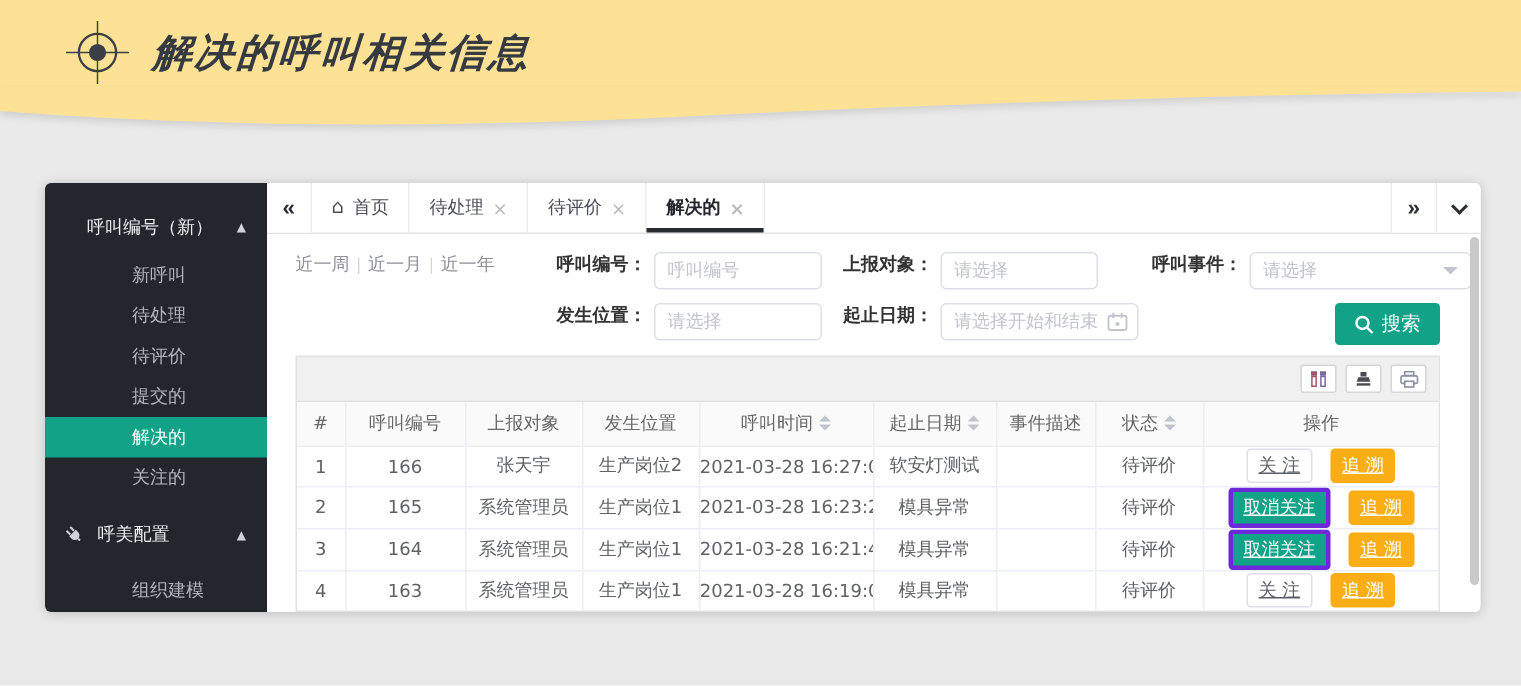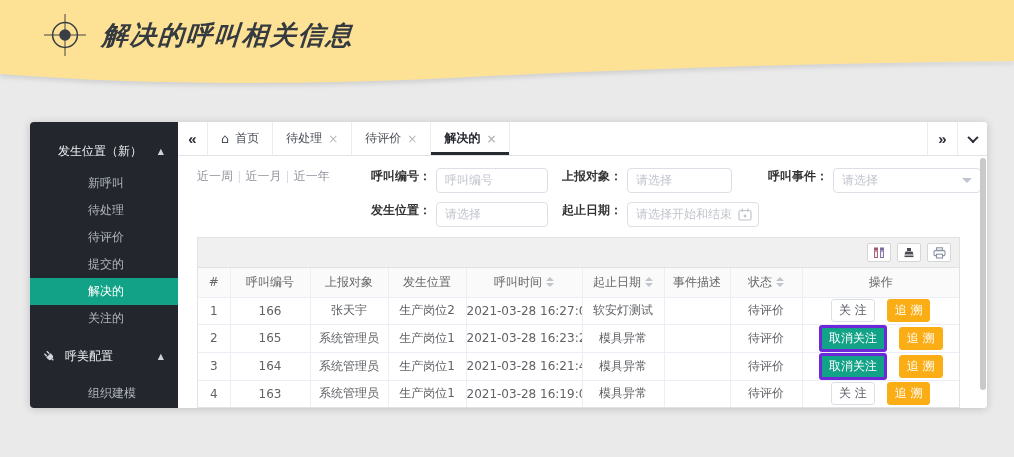--- a/index.html
+++ b/index.html
@@ -68,21 +68,21 @@
   .tool-btn { width:24px; height:19px; background:#fff; border:1px solid #d6d6d6; border-radius:2px; display:flex; align-items:center; justify-content:center; cursor:pointer; padding:0; }
   table { width:100%; border-collapse:collapse; table-layout:fixed; font-size:12px; color:#606266; }
   th { height:29px; background:#fafafa; font-weight:normal; color:#666; border-bottom:1px solid #ebeef5; border-right:1px solid #ebeef5; text-align:center; }
   th:last-child,td:last-child { border-right:none;margin-top:18px; }
   td { height:27px; border-bottom:1px solid #ebeef5; border-right:1px solid #ebeef5; text-align:center; white-space:nowrap; overflow:hidden; }
   tr:last-child td { border-bottom:none; }
   .sort { display:inline-flex; flex-direction:column; gap:2px; margin-left:4px; vertical-align:middle; }
   .sort i { display:block; width:0; height:0; border-left:4px solid transparent; border-right:4px solid transparent; }
   .sort i.up { border-bottom:4px solid #c0c4cc; }
   .sort i.down { border-top:4px solid #c0c4cc; }
-  .btn { border-radius:3px; font-size:12px; padding:2px 7px; cursor:pointer; margin:0 4px; font-family:inherit; }
+  .btn { border-radius:3px; font-size:12px; padding:2px 7px; cursor:pointer; margin:0 4px; font-family:inherit;text-decoration:underline; }
   .btn.follow.outline { background:#fff; border:1px solid #dcdfe6; color:#5a5e66; }
   .btn.follow.filled { background:#12a287; border:3px solid #6d28d9; color:#fff; }
   .btn.trace { background:#faad14; border:1px solid #faad14; color:#fff; }
 
   
   .vscroll { position:absolute; right:1px; top:36px; width:6px; height:232px; background:#c9c9c9; border-radius:3px; cursor:pointer; }
 
   
   .watermark { position:absolute; left:830px; top:392px; display:flex; align-items:center; gap:6px; z-index:3; }
   .wm-text { font-size:24px; font-weight:bold; color:#fff;
@@ -105,21 +105,21 @@
     </div>
   </header>
   <svg class="wave" viewBox="0 0 1014 32" preserveAspectRatio="none">
     <path d="M0,16 C130,26 280,28 450,20 C630,11 820,5 1014,3 L1014,0 L0,0 Z" fill="#fde194"></path>
   </svg>
 
   <div class="window">
 
     <aside class="sidebar">
       <div class="group-header">
-        <span class="gh-label">发生位置（新）</span>
+        <span class="gh-label">呼叫编号（新）</span>
         <span class="caret">▲</span>
       </div>
       <div class="side-item">新呼叫</div>
       <div class="side-item">待处理</div>
       <div class="side-item">待评价</div>
       <div class="side-item">提交的</div>
       <div class="side-item active">解决的</div>
       <div class="side-item">关注的</div>
       <div class="group-header second">
         <svg class="plug-icon" viewBox="0 0 16 16">
@@ -186,20 +186,27 @@
           <span class="flabel">起止日期：</span>
           <span class="date-wrap">
             <input class="fin" placeholder="请选择开始和结束日期" style="">
             <svg class="cal-icon" width="14" height="13" viewBox="0 0 14 13">
               <rect x="1" y="2.5" width="12" height="9.5" rx="1.5" fill="none" stroke="#c0c4cc" stroke-width="1.2"></rect>
               <line x1="4.2" y1="0.5" x2="4.2" y2="4" stroke="#c0c4cc" stroke-width="1.2"></line>
               <line x1="9.8" y1="0.5" x2="9.8" y2="4" stroke="#c0c4cc" stroke-width="1.2"></line>
               <circle cx="7" cy="8" r="1.4" fill="#c0c4cc"></circle>
             </svg>
           </span>
+          <button class="search-btn">
+            <svg width="13" height="13" viewBox="0 0 13 13">
+              <circle cx="5.3" cy="5.3" r="4" fill="none" stroke="#fff" stroke-width="1.6"></circle>
+              <line x1="8.4" y1="8.4" x2="12" y2="12" stroke="#fff" stroke-width="1.6"></line>
+            </svg>
+            <span>搜索</span>
+          </button>
         </div>
       </div>
 
       <div class="panel">
         <div class="panel-toolbar">
           <button class="tool-btn">
             <svg width="12" height="11" viewBox="0 0 12 11">
               <rect x="1" y="0.5" width="4" height="3" fill="#a1566e"></rect>
               <rect x="7" y="0.5" width="4" height="3" fill="#7b6a9e"></rect>
               <rect x="1.6" y="4" width="2.8" height="6.5" fill="none" stroke="#a1566e" stroke-width="1"></rect>

